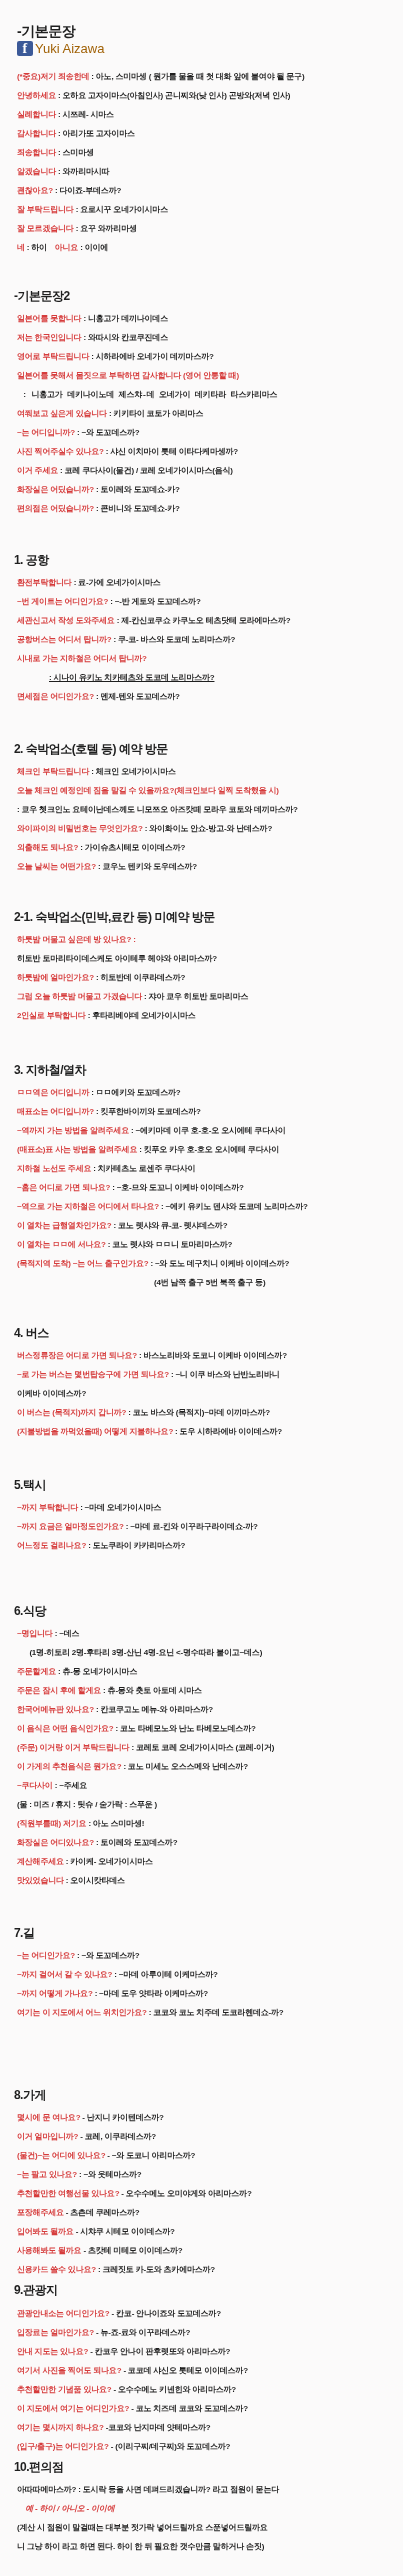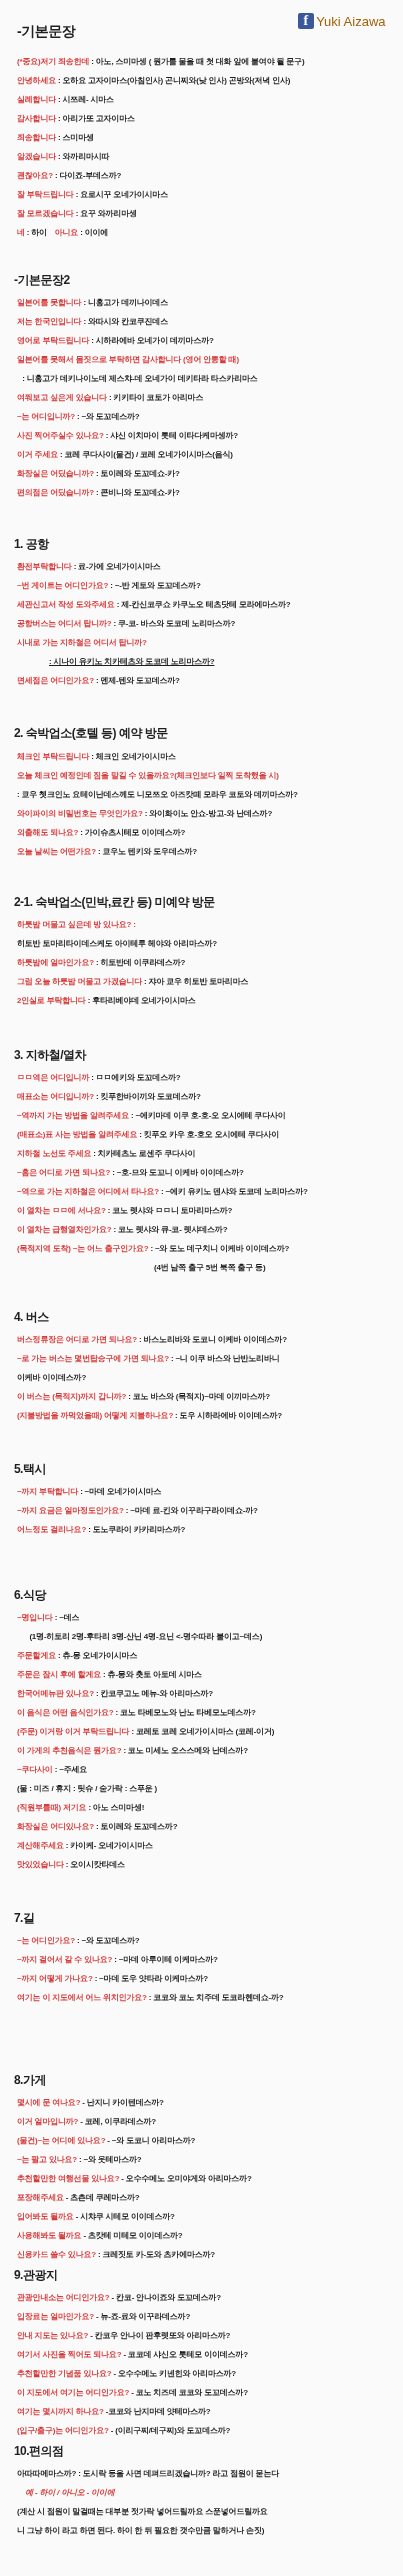--- a/index.html
+++ b/index.html
@@ -1,18 +1,18 @@
 <!DOCTYPE html>
 <html style="font-size:8.2px"><head>
 <meta charset="utf-8">
 <style>
   html,body{margin:0;padding:0;background:#fbfafa;}
   body{width:404px;font-family:"Liberation Sans","DejaVu Sans",sans-serif;color:#1f1f1f;}
   .page{padding:13.4px 18.5px 23px 17px;box-sizing:border-box;min-height:3412px;}
-  .hdr{display:flex;justify-content:space-between;align-items:flex-start;margin-bottom:11.3px;}
+  .hdr{display:flex;justify-content:space-between;align-items:flex-start;margin-bottom:11.3px;flex-direction:column;}
   .doc-title{font-size:14px;font-weight:800;letter-spacing:-0.5px;padding-top:9.3px;}
   .fb{display:flex;align-items:center;gap:2.6px;}
   .fb-ico{width:15.5px;height:15.5px;background:#3b5998;color:#fff;border-radius:2.1px;
     font-weight:700;font-size:14px;display:flex;align-items:flex-end;justify-content:center;
     line-height:14.4px;font-family:"Liberation Serif","DejaVu Serif",serif;}
   .fb-name{font-size:13px;color:#a16207;}
   .line{font-size:8px;font-weight:700;line-height:19px;letter-spacing:-0.2px;}
   .r{color:#d63c3c;}
   .k{color:#1f1f1f;}
   .sec-title{font-size:12px;font-weight:800;letter-spacing:-0.5px;margin:3.1px 0 4.1px -3.1px;}
@@ -40,21 +40,21 @@
       <div class="line"><span class="r">괜찮아요?</span><span class="k"> : 다이죠-부데스까?</span></div>
       <div class="line"><span class="r">잘 부탁드립니다</span><span class="k"> : 요로시꾸 오네가이시마스</span></div>
       <div class="line"><span class="r">잘 모르겠습니다</span><span class="k"> : 요꾸 와까리마셍</span></div>
       <div class="line"><span class="r">네</span><span class="k"> : 하이　</span><span class="r">아니요</span><span class="k"> : 이이에</span></div>
       <div style="height: 27px;"></div>
       <div class="sec-title">-기본문장2</div>
       <div class="line"><span class="r">일본어를 못합니다</span><span class="k"> : 니홍고가 데끼나이데스</span></div>
       <div class="line"><span class="r">저는 한국인입니다</span><span class="k"> : 와따시와 칸코쿠진데스</span></div>
       <div class="line"><span class="r">영어로 부탁드립니다</span><span class="k"> : 시하라에바 오네가이 데끼마스까?</span></div>
       <div class="line"><span class="r">일본어를 못해서 몸짓으로 부탁하면 감사합니다 (영어 안통할 때)</span></div>
-      <div class="line" style="margin-left: 5.2px;"><span class="k">: 니홍고가 데키나이노데 제스챠-데 오네가이 데키타라 타스카리마스</span></div>
+      <div class="line" style="margin-left: 5.2px; font-family: Liberation Mono, monospace;"><span class="k">: 니홍고가 데키나이노데 제스챠-데 오네가이 데키타라 타스카리마스</span></div>
       <div class="line"><span class="r">여쭤보고 싶은게 있습니다</span><span class="k"> : 키키타이 코토가 아리마스</span></div>
       <div class="line"><span class="r">~는 어디입니까?</span><span class="k"> : ~와 도꼬데스까?</span></div>
       <div class="line"><span class="r">사진 찍어주실수 있나요?</span><span class="k"> : 샤신 이치마이 톳테 이타다케마셍까?</span></div>
       <div class="line"><span class="r">이거 주세요</span><span class="k"> : 코레 쿠다사이(물건) / 코레 오네가이시마스(음식)</span></div>
       <div class="line"><span class="r">화장실은 어딨습니까?</span><span class="k"> : 토이레와 도꼬데쇼-카?</span></div>
       <div class="line"><span class="r">편의점은 어딨습니까?</span><span class="k"> : 콘비니와 도꼬데쇼-카?</span></div>
       <div style="height: 31px;"></div>
       <div class="sec-title">1. 공항</div>
       <div class="line"><span class="r">환전부탁합니다</span><span class="k"> : 료-가에 오네가이시마스</span></div>
       <div class="line"><span class="r">~번 게이트는 어디인가요?</span><span class="k"> : ~-반 게토와 도꼬데스까?</span></div>
@@ -80,22 +80,22 @@
       <div class="line"><span class="r">2인실로 부탁합니다</span><span class="k"> : 후타리베야데 오네가이시마스</span></div>
       <div style="height: 34px;"></div>
       <div class="sec-title">3. 지하철/열차</div>
       <div class="line"><span class="r">ㅁㅁ역은 어디입니까</span><span class="k"> : ㅁㅁ에키와 도꼬데스까?</span></div>
       <div class="line"><span class="r">매표소는 어디입니까?</span><span class="k"> : 킷푸한바이끼와 도코데스까?</span></div>
       <div class="line"><span class="r">~역까지 가는 방법을 알려주세요</span><span class="k"> : ~에키마데 이쿠 호-호-오 오시에테 쿠다사이</span></div>
       <div class="line"><span class="r">(매표소)표 사는 방법을 알려주세요</span><span class="k"> : 킷푸오 카우 호-호오 오시에테 쿠다사이</span></div>
       <div class="line"><span class="r">지하철 노선도 주세요</span><span class="k"> : 치카테츠노 로센주 쿠다사이</span></div>
       <div class="line"><span class="r">~홈은 어디로 가면 되나요?</span><span class="k"> : ~호-므와 도꼬니 이케바 이이데스까?</span></div>
       <div class="line"><span class="r">~역으로 가는 지하철은 어디에서 타나요?</span><span class="k"> : ~에키 유키노 덴샤와 도코데 노리마스까?</span></div>
+      <div class="line"><span class="r">이 열차는 급행열차인가요?</span><span class="k"> : 코노 렛샤와 큐-코- 렛샤데스까?</span></div>
       <div class="line"><span class="r">이 열차는 ㅁㅁ에 서나요?</span><span class="k"> : 코노 렛샤와 ㅁㅁ니 토마리마스까?</span></div>
-      <div class="line"><span class="r">이 열차는 급행열차인가요?</span><span class="k"> : 코노 렛샤와 큐-코- 렛샤데스까?</span></div>
       <div class="line"><span class="r">(목적지역 도착) ~는 어느 출구인가요?</span><span class="k"> : ~와 도노 데구치니 이케바  이이데스까?</span></div>
       <div class="line" style="margin-left: 137px;"><span class="k">(4번 남쪽 출구 5번 북쪽 출구 등)</span></div>
       <div style="height: 29px;"></div>
       <div class="sec-title">4. 버스</div>
       <div class="line"><span class="r">버스정류장은 어디로 가면 되나요?</span><span class="k"> : 바스노리바와 도코니 이케바 이이데스까?</span></div>
       <div class="line"><span class="r">~로 가는 버스는 몇번탑승구에 가면 되나요?</span><span class="k"> : ~니 이쿠 바스와 난반노리바니</span></div>
       <div class="line"><span class="k">이케바 이이데스까?</span></div>
       <div class="line"><span class="r">이 버스는 (목적지)까지 갑니까?</span><span class="k"> : 코노 바스와 (목적지)~마데 이끼마스까?</span></div>
       <div class="line"><span class="r">(지불방법을 까먹었을때) 어떻게 지불하나요?</span><span class="k"> : 도우 시하라에바 이이데스까?</span></div>
       <div style="height: 33px;"></div>

